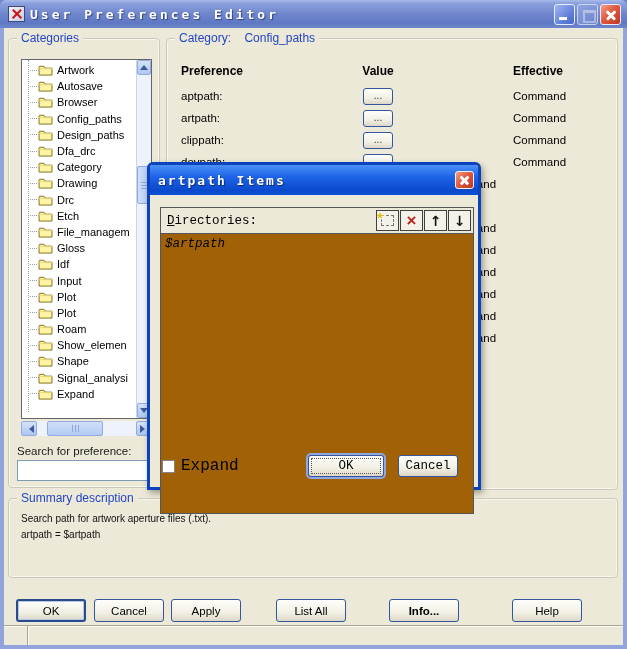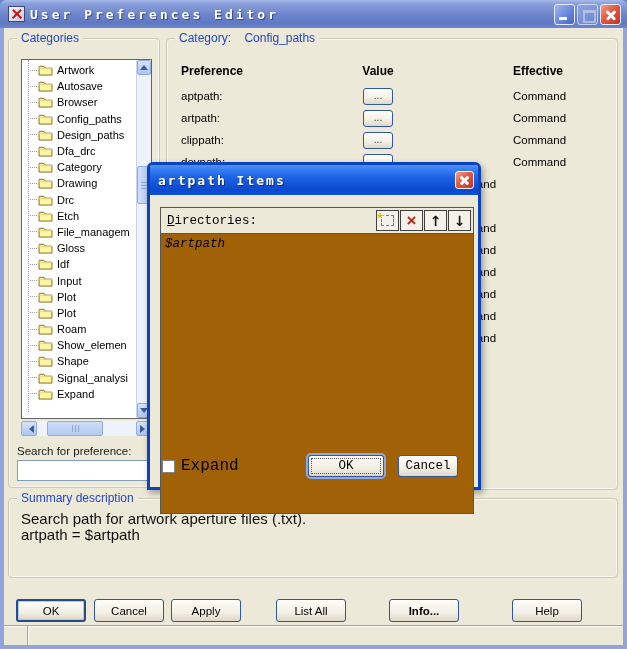--- a/index.html
+++ b/index.html
@@ -143,21 +143,21 @@
 
   .dlg-btn { position:absolute; top:260px; height:22px;
     border:1px solid #33569C; border-radius:3px;
     background:linear-gradient(180deg,#FEFEFA 0%,#F2F0E4 60%,#DDD7C6 100%);
     font-family:"Liberation Mono", monospace; font-size:12.5px; }
   .dlg-ok { left:158px; width:76px; outline:1px dotted #555; outline-offset:-4px;
     box-shadow:0 0 0 2px #8FA8E0; }
   .dlg-cancel { left:248px; width:60px; }
 
   
-  .summary-text { padding:12px 0 0 12px; font-size:15px; line-height:16px; color:#111; }
+  .summary-text { padding:12px 0 0 12px; font-size:10px; line-height:16px; color:#111; }
 
   
   .footer-btn { position:absolute; top:571px; width:70px; height:23px;
     border:1px solid #33569C; border-radius:3px; font-size:11.5px;
     background:linear-gradient(180deg,#FEFEFA 0%,#F2F0E4 60%,#DDD7C6 100%);
     font-family:"Liberation Sans",sans-serif; }
   .fb0 { left:12px; border:2px solid #284B8C; box-shadow:inset 0 0 0 1px #B8C6E8; }
   .fb1 { left:90px; } .fb2 { left:167px; } .fb3 { left:272px; } .fb4 { left:385px;font-weight:bold; } .fb5 { left:508px; }
 
   .statusbar { position:absolute; left:0; top:597px; width:619px; height:20px;

